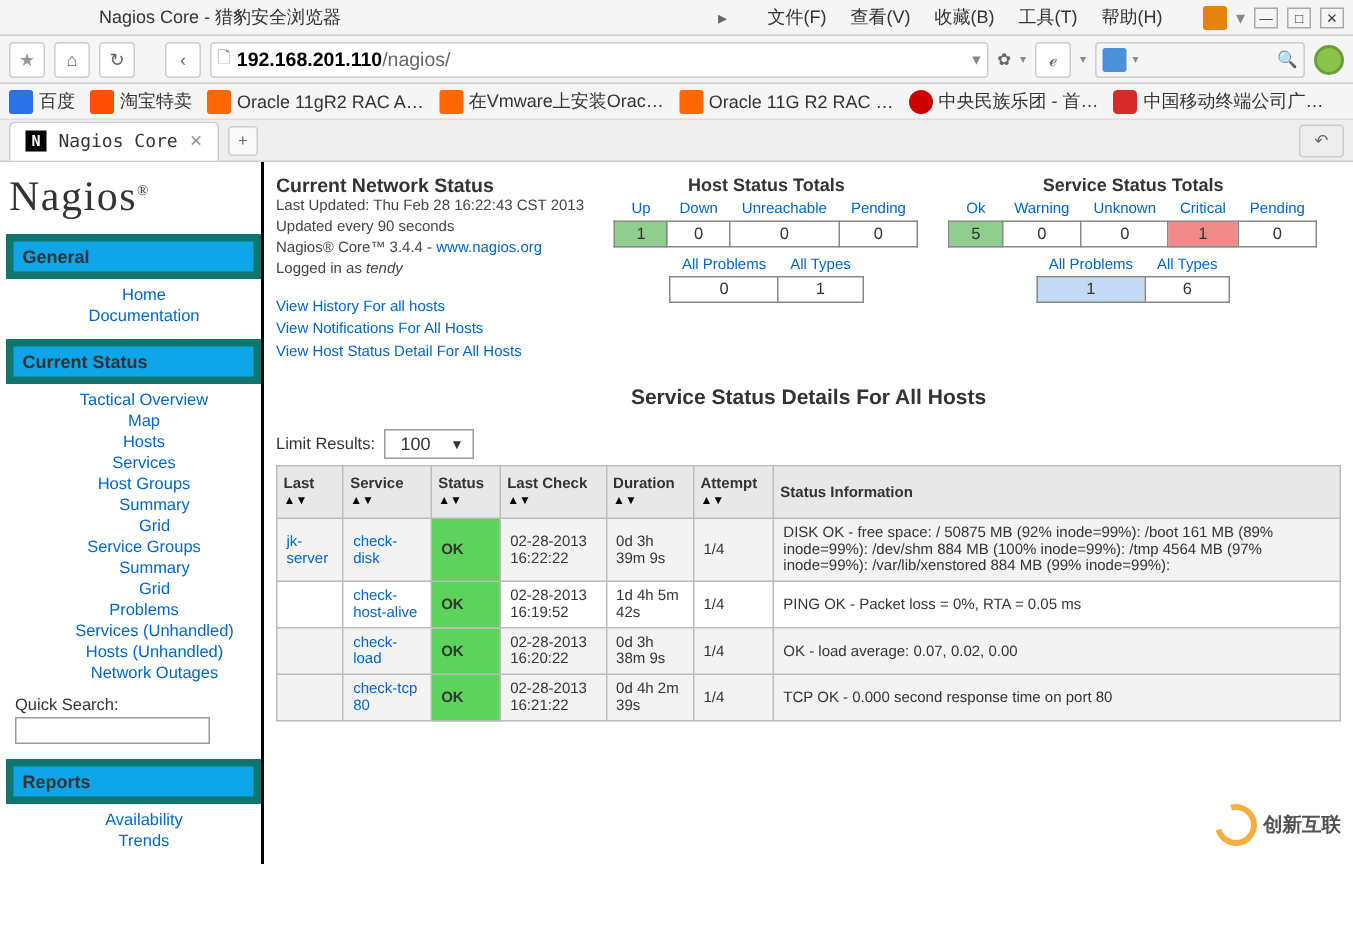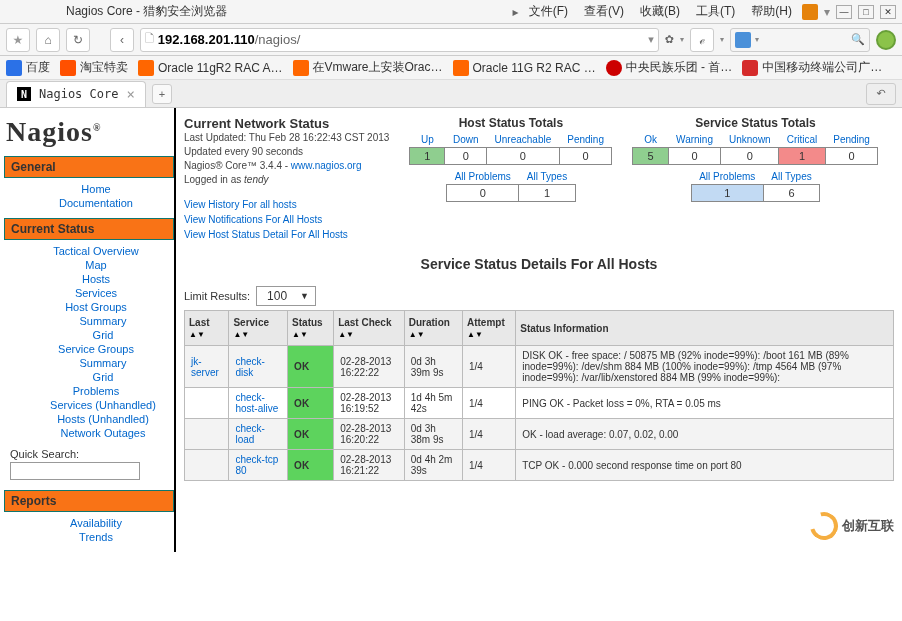--- a/index.html
+++ b/index.html
@@ -1,19 +1,19 @@
 <!DOCTYPE html>
 <html><head>
   <meta charset="utf-8">
   <style>
     * { box-sizing: border-box; margin: 0; padding: 0; }
     body { font-family: Verdana, Arial, sans-serif; font-size: 11px; color: #333; width: 902px; background: #fff; }
     
     
-    .browser-top { background: #f5f5f5; border-bottom: 1px solid #ccc; height: 24px; display: flex; align-items: center; padding: 0 6px; gap: 10px; font-size: 12px; }
+    .browser-top { background: #f5f5f5; border-bottom: 1px solid #ccc; height: 24px; display: flex; align-items: center; padding: 0 6px; gap: 27px; font-size: 12px; }
     .window-title { flex: 1; color: #333; padding-left: 60px; }
     .menu-items { display: flex; gap: 16px; color: #333; font-size: 12px; }
     .menu-item { cursor: pointer; }
     .window-controls { display: flex; gap: 6px; align-items: center; }
     .win-btn { width: 16px; height: 14px; border: 1px solid #aaa; display: flex; align-items: center; justify-content: center; font-size: 9px; cursor: pointer; }
     .brush-icon { width: 16px; height: 16px; background: #e5820b; border-radius: 2px; }
     
     .nav-bar { background: #f5f5f5; border-bottom: 1px solid #ccc; height: 32px; display: flex; align-items: center; padding: 0 6px; gap: 6px; }
     .nav-btn { width: 24px; height: 24px; border: 1px solid #ccc; border-radius: 3px; display: flex; align-items: center; justify-content: center; cursor: pointer; background: #fff; font-size: 12px; color: #666; }
     .star-btn { color: #999; }
@@ -36,23 +36,23 @@
     .tab-bar { background: #eee; border-bottom: 1px solid #ccc; height: 28px; display: flex; align-items: center; padding: 0 6px; }
     .tab { background: #fff; border: 1px solid #ccc; border-bottom: none; height: 26px; display: flex; align-items: center; padding: 0 10px; gap: 8px; border-radius: 4px 4px 0 0; font-size: 12px; font-family: monospace; }
     .tab-icon { width: 14px; height: 14px; background: #000; color: #fff; display: flex; align-items: center; justify-content: center; font-weight: bold; font-size: 10px; }
     .tab-close { color: #999; cursor: pointer; font-size: 14px; }
     .add-tab { width: 20px; height: 20px; border: 1px solid #ccc; border-radius: 3px; display: flex; align-items: center; justify-content: center; margin-left: 6px; cursor: pointer; color: #666; background: #f9f9f9; }
     .history-btn { margin-left: auto; width: 30px; height: 22px; border: 1px solid #ccc; border-radius: 3px; display: flex; align-items: center; justify-content: center; cursor: pointer; color: #666; }
     
     
     .main { display: flex; }
     .sidebar { width: 176px; border-right: 2px solid #000; padding: 4px 0 4px 4px; }
-    .logo { font-family: Georgia, serif; font-size: 28px; font-weight: bold; letter-spacing: 1px; padding: 4px 2px; }
+    .logo { font-family: Georgia, serif; font-size: 28px; font-weight: normal; letter-spacing: 1px; padding: 4px 2px; }
     .logo sup { font-size: 10px; }
-    .sidebar-section-hdr { background: #f97316; border: 1px solid #0f766e; padding: 3px 6px; font-size: 12px; font-weight: bold; margin-top: 4px; }
+    .sidebar-section-hdr { background: #0ea5e9; border: 5px solid #0f766e; padding: 3px 6px; font-size: 12px; font-weight: bold; margin-top: 4px; }
     .sidebar-links { padding: 4px 0 4px 14px; }
     .sidebar-links a { display: block; color: #0066cc; text-decoration: none; font-size: 11px; padding: 1px 0; text-align: center; }
     .sidebar-sublinks { padding-left: 14px; }
     .quick-search-label { font-size: 11px; padding: 4px 6px 2px; }
     .quick-search-input { width: 130px; margin: 0 6px 6px; border: 1px solid #999; height: 18px; font-size: 11px; }
     
     .content { flex: 1; padding: 8px; position: relative; }
     .status-header { display: flex; gap: 20px; align-items: flex-start; }
     .status-block { font-size: 10px; }
     .status-title { font-size: 13px; font-weight: bold; }

